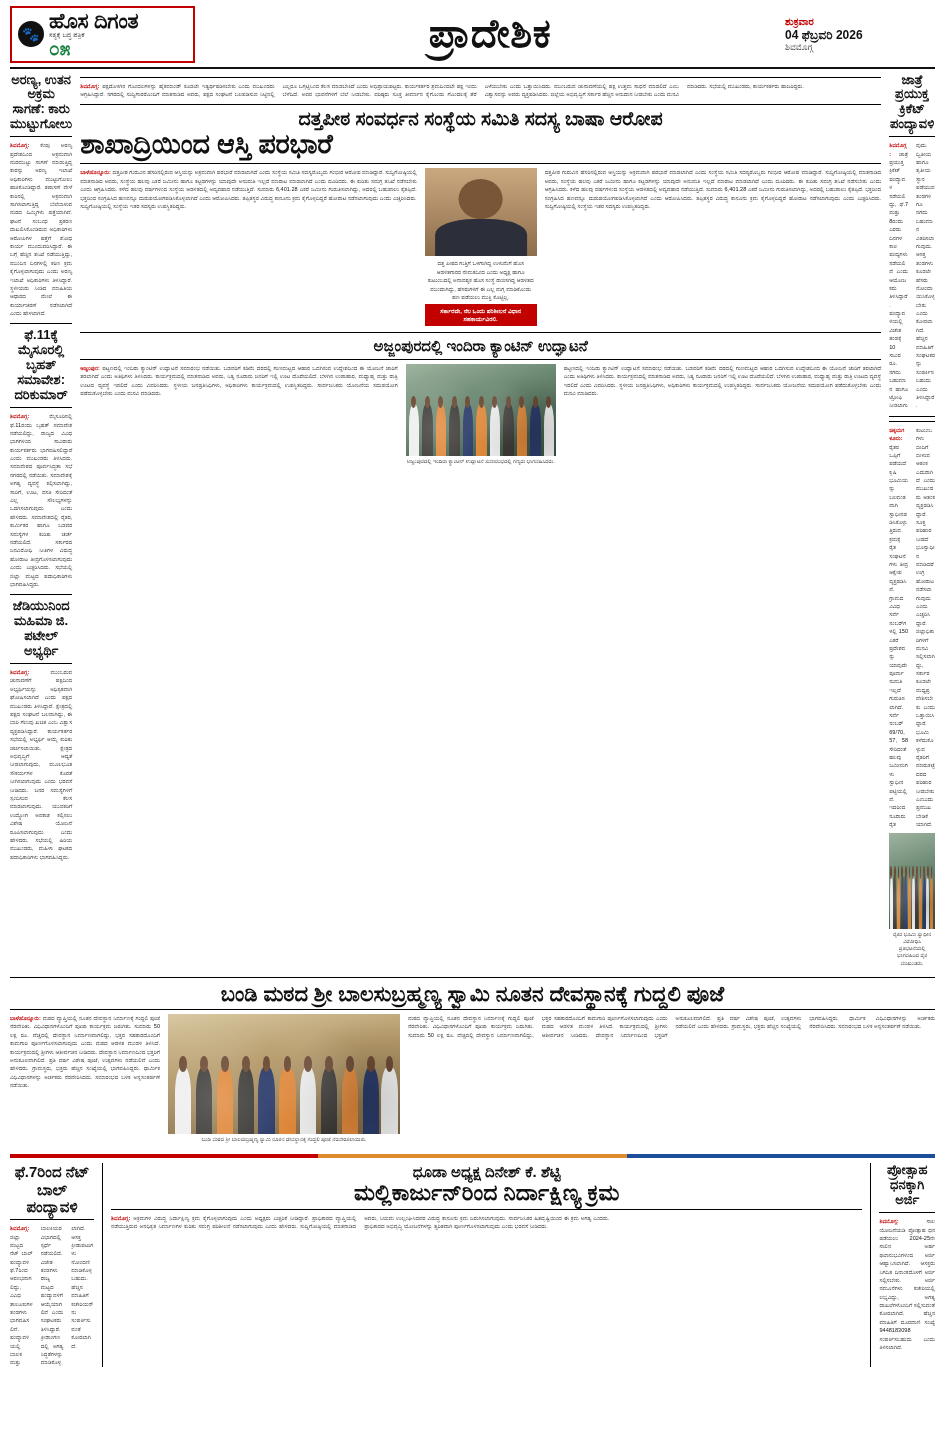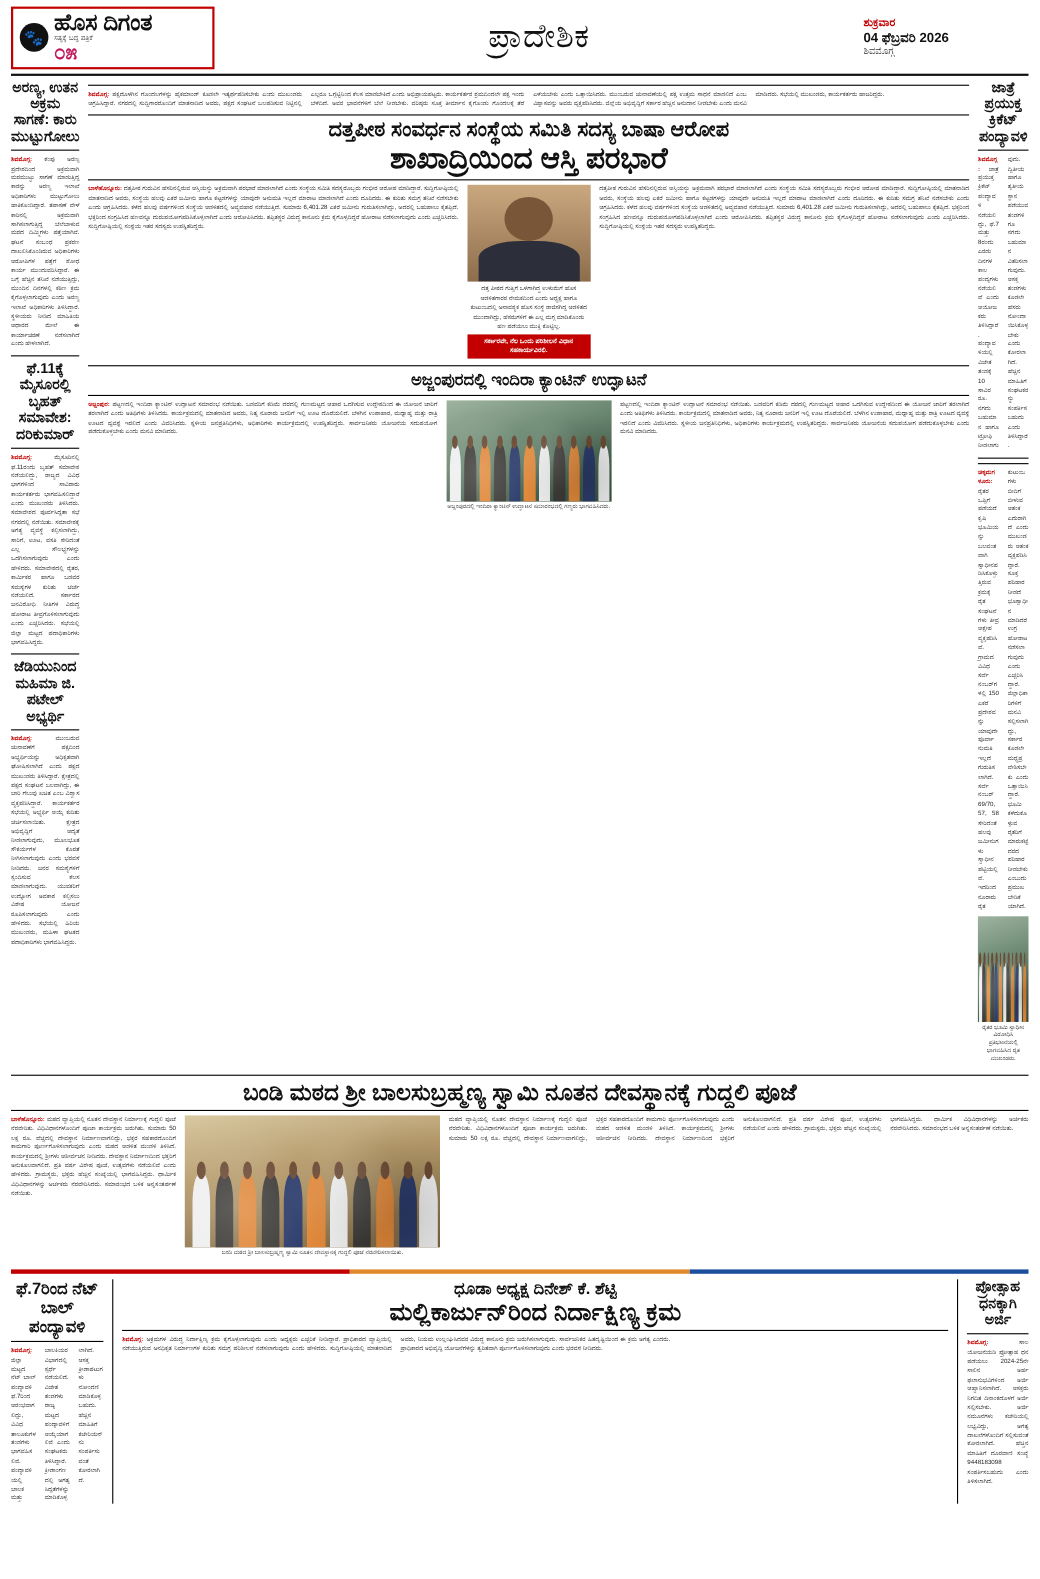--- a/index.html
+++ b/index.html
@@ -38,37 +38,37 @@
     background: #111; color:#fff; font-size: 14px;
     display:flex; align-items:center; justify-content:center;
     flex: 0 0 auto;
   }
   .logo-text { line-height: 1.0; }
   .logo-title {
     font-size: 21px; font-weight: bold; color:#111;
     letter-spacing: -0.3px;
   }
   .logo-sub { font-size: 6.5px; color:#333; margin-top:1px; }
-  .logo-ed { font-size: 19px; font-weight:bold; color:#be185d; line-height:1; }
+  .logo-ed { font-size: 19px; font-weight:bold; color:#15803d; line-height:1; }
   .mast-center {
     flex: 1 1 auto; text-align:center;
   }
   .mast-center .section-name {
-    font-size: 30px; font-weight: normal; letter-spacing: 0.5px;
+    font-size: 40px; font-weight: bold; letter-spacing: 0.5px;
   }
   .mast-right { text-align:left; min-width:150px; }
   .mast-right .day { font-size: 10px; font-weight:bold; color:#c20000; }
   .mast-right .date { font-size: 12px; font-weight:bold; color:#111; }
   .mast-right .place { font-size: 9px; color:#333; }
 
   
   .rule { border-top: 1px solid #000; margin: 4px 0; }
   .hl-xl {
     font-size: 27px; font-weight: bold; line-height: 1.08;
-    text-align:center; letter-spacing:-0.2px;
+    text-align:left; letter-spacing:-0.2px;
   }
   .hl-lg {
     font-size: 19px; font-weight: bold; line-height: 1.1; text-align:center;
   }
   .hl-md {
     font-size: 15px; font-weight:bold; line-height:1.15; text-align:center;
   }
   .hl-sm {
     font-size: 13px; font-weight:bold; line-height:1.15; text-align:center;
   }

